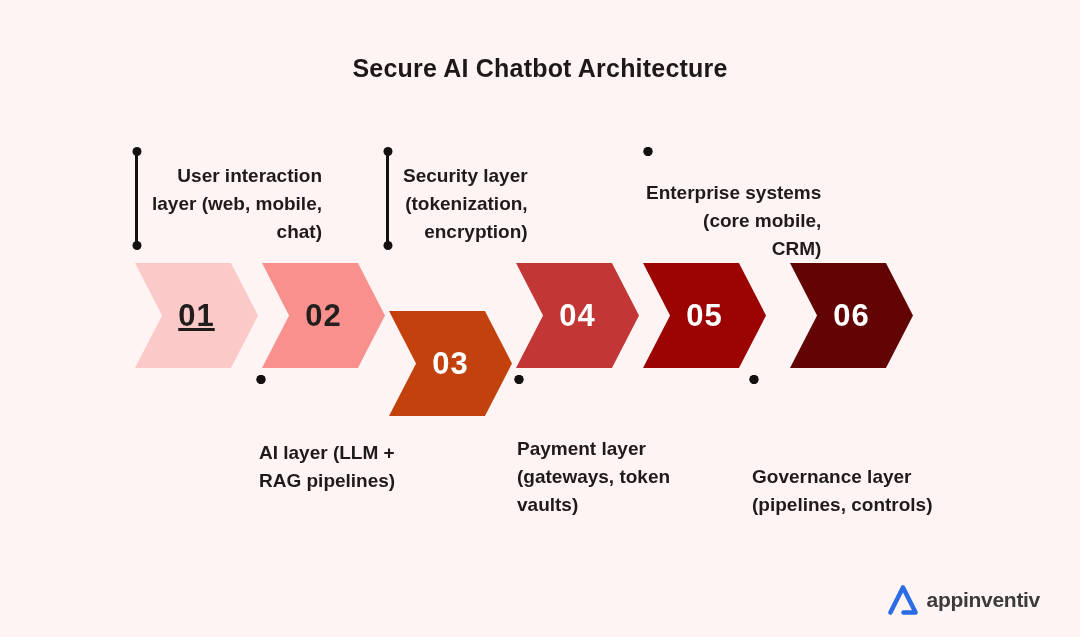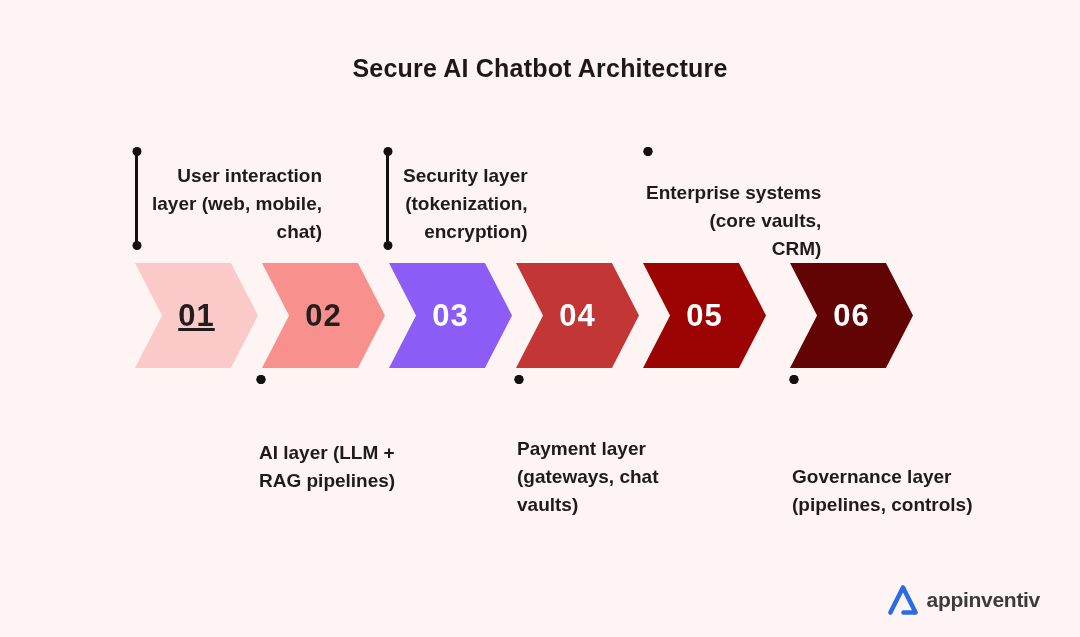--- a/index.html
+++ b/index.html
@@ -82,21 +82,21 @@
   }
   .callout.top .callout-text { padding-top: 12px; text-align: right; }
   .callout.p2 .callout-text { padding-top: 44px; }
   .callout.p4 .callout-text { padding-top: 40px; }
   .callout.p6 .callout-text { padding-top: 46px; }
   .callout.t1 { left: 135px; }
   .callout.t3 { left: 386px; }
   .callout.t5 { left: 646px; flex-direction: column; }
   .callout.p2 { left: 259px; }
   .callout.p4 { left: 517px; }
-  .callout.p6 { left: 792px; gap: 36px; }
+  .callout.p6 { left: 752px; gap: 36px; }
   
   .brand {
     position: absolute;
     right: 40px;
     bottom: 19px;
     display: flex;
     align-items: center;
     gap: 6px;
   }
   .brand-text {
@@ -127,32 +127,32 @@
       <div>Security layer</div>
       <div>(tokenization,</div>
       <div>encryption)</div>
     </div>
   </div>
 
   <div class="callout top t5">
     <div class="vline"></div>
     <div class="callout-text">
       <div>Enterprise systems</div>
-      <div>(core vaults,</div>
+      <div>(core mobile,</div>
       <div>CRM)</div>
     </div>
   </div>
 
   <div class="chevron c1" style="background-color: rgb(251, 202, 200); text-decoration: underline;">
     <span class="step-number" style="color: rgb(35, 30, 30);">01</span>
   </div>
   <div class="chevron c2" style="background-color: rgb(248, 145, 142);">
     <span class="step-number" style="color: rgb(35, 30, 30);">02</span>
   </div>
-  <div class="chevron c3" style="background-color: #8b5cf6;">
+  <div class="chevron c3" style="background-color: #c2410c; margin-top: 48px;">
     <span class="step-number" style="color: rgb(255, 255, 255);">03</span>
   </div>
   <div class="chevron c4" style="background-color: rgb(194, 55, 54);">
     <span class="step-number" style="color: rgb(255, 255, 255);">04</span>
   </div>
   <div class="chevron c5" style="background-color: rgb(156, 4, 4);">
     <span class="step-number" style="color: rgb(255, 255, 255);">05</span>
   </div>
   <div class="chevron c6" style="background-color: rgb(98, 4, 4);">
     <span class="step-number" style="color: rgb(255, 255, 255);">06</span>
@@ -163,21 +163,21 @@
     <div class="callout-text">
       <div>AI layer (LLM +</div>
       <div>RAG pipelines)</div>
     </div>
   </div>
 
   <div class="callout bottom p4">
     <div class="vline"></div>
     <div class="callout-text">
       <div>Payment layer</div>
-      <div>(gateways, chat</div>
+      <div>(gateways, token</div>
       <div>vaults)</div>
     </div>
   </div>
 
   <div class="callout bottom p6">
     <div class="vline"></div>
     <div class="callout-text">
       <div>Governance layer</div>
       <div>(pipelines, controls)</div>
     </div>

